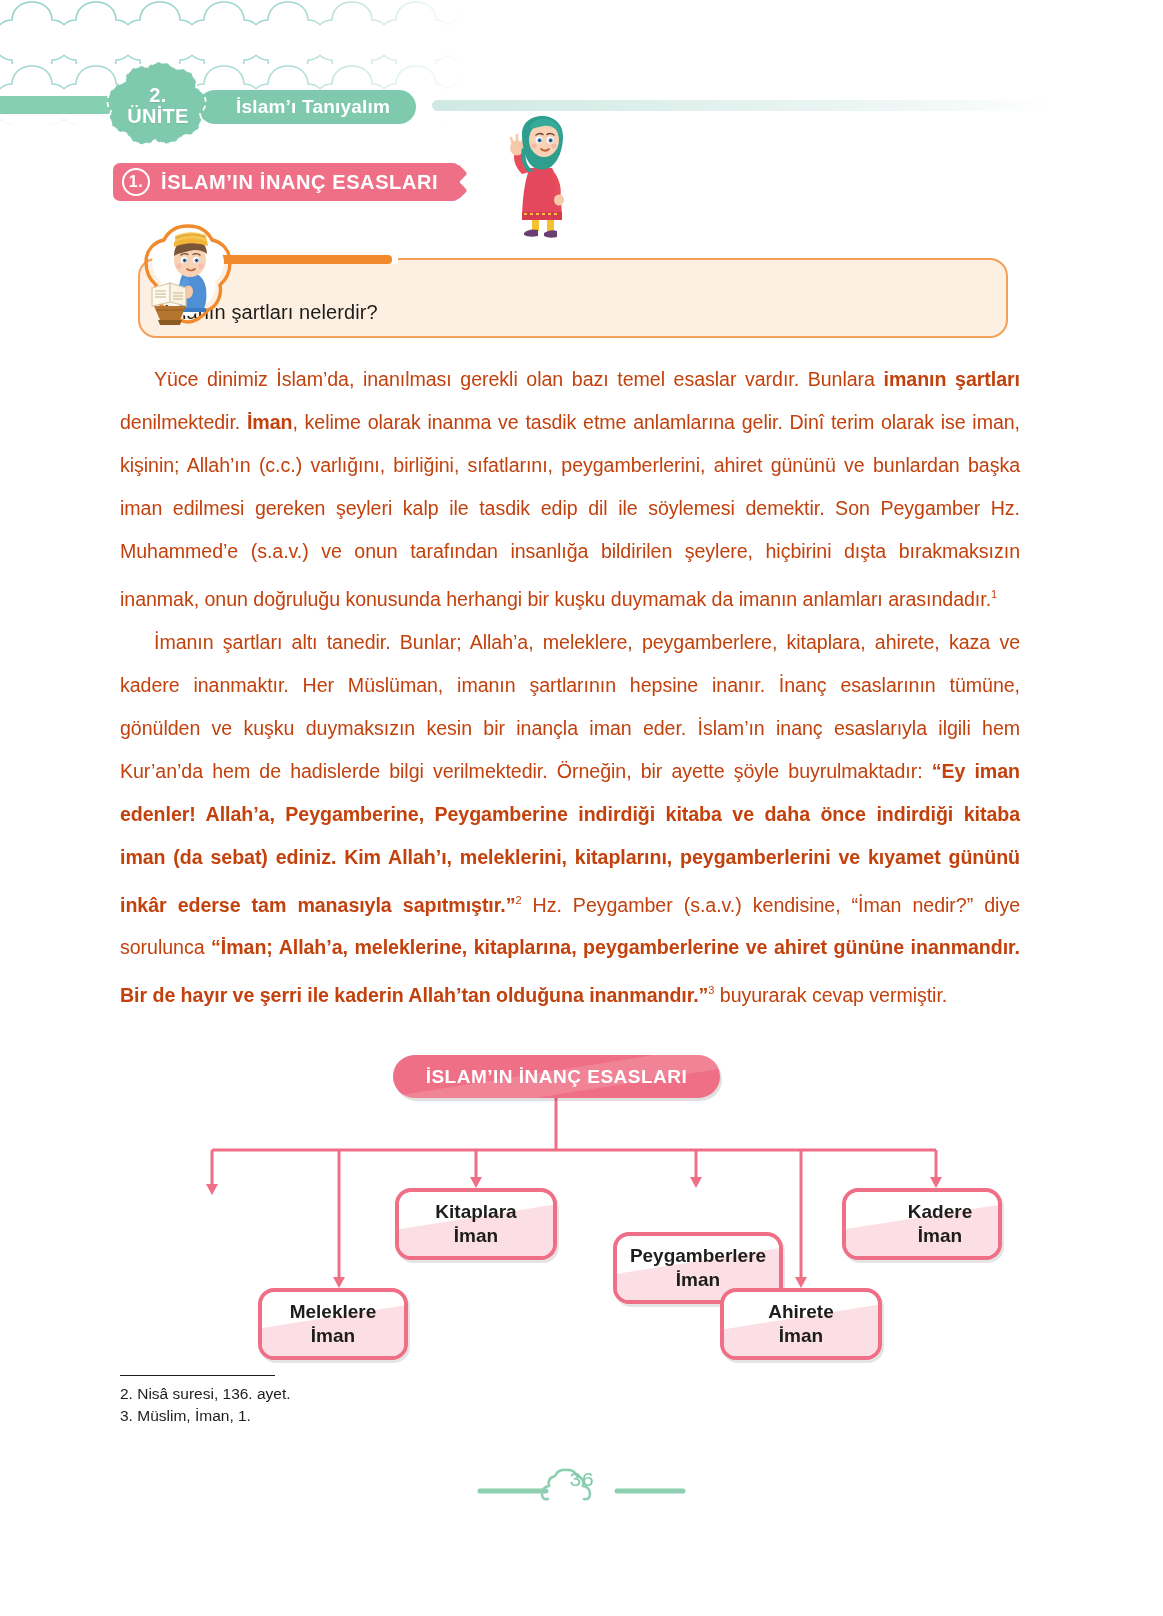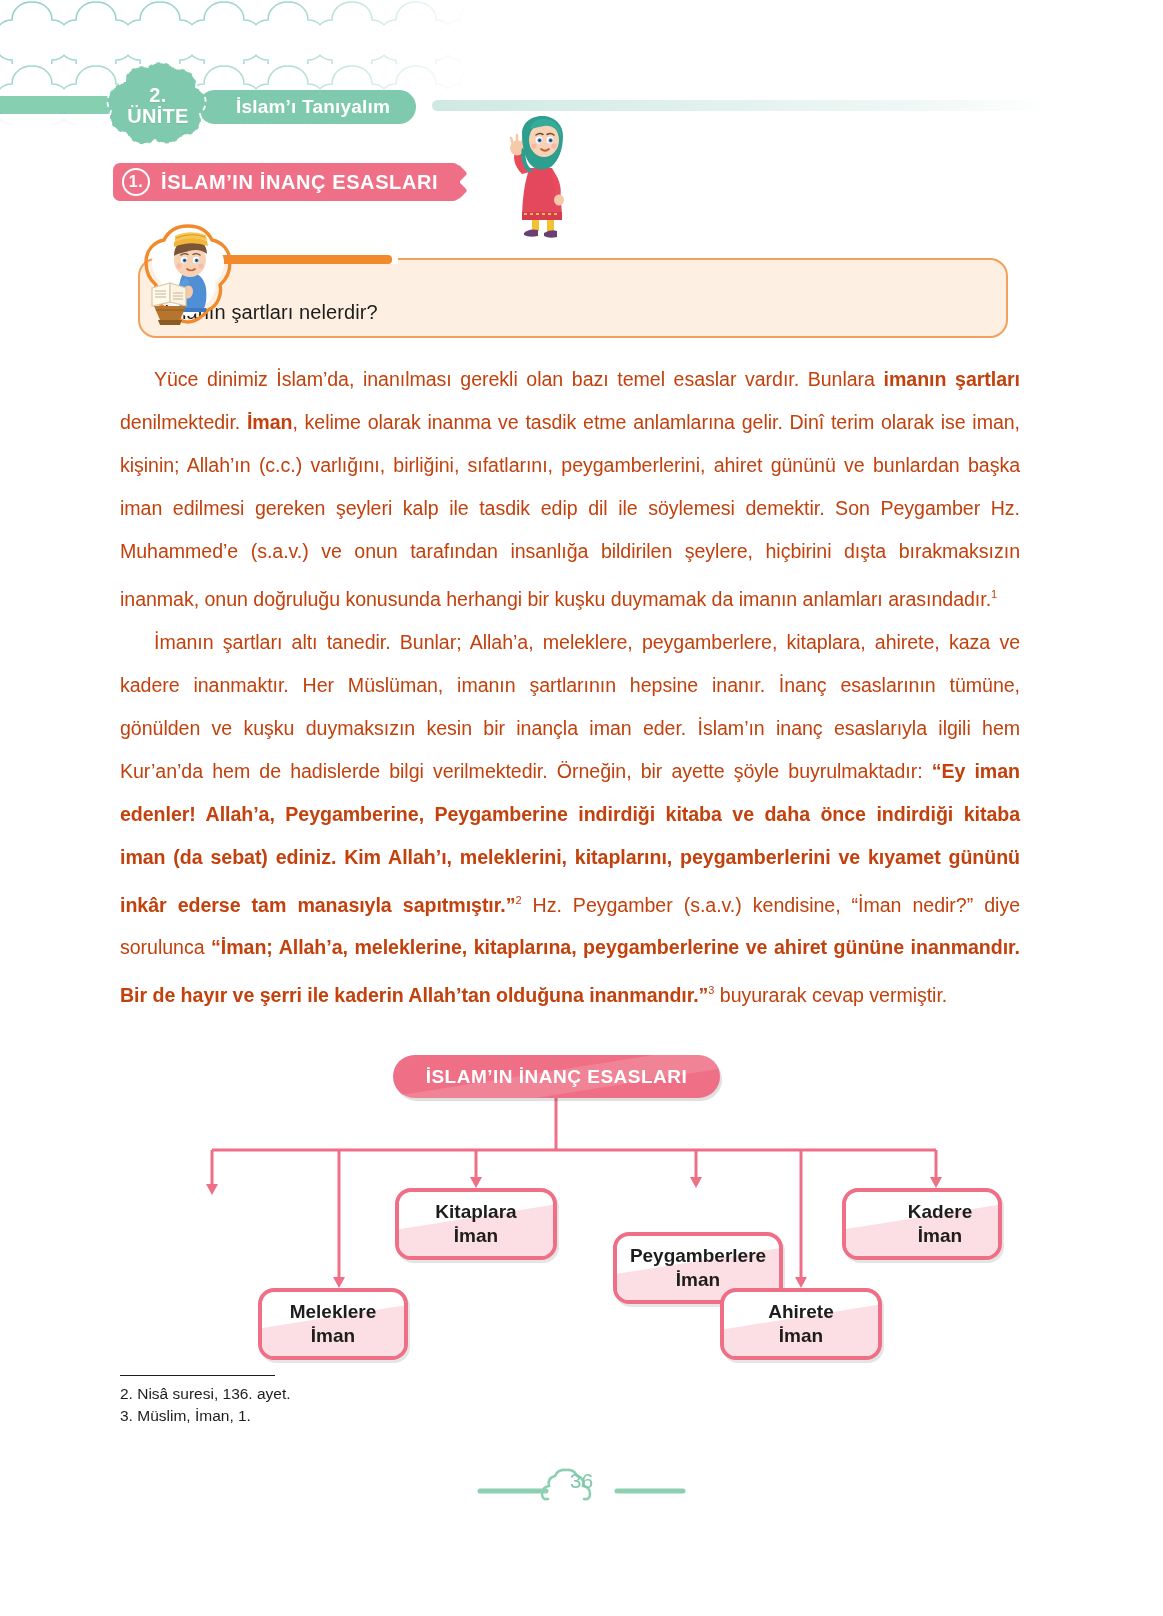--- a/index.html
+++ b/index.html
@@ -296,20 +296,21 @@
     line-height: 22px;
     color: #1d1d1b;
   }
 
   
   .page-footer {
     position: absolute;
     left: 0; top: 1455px;
     width: 1163px; height: 70px;
     z-index: 2;
+    font-family: Liberation Mono, monospace;
   }
   .page-num {
     position: absolute;
     left: 0; right: 0;
     top: 14px;
     text-align: center;
     color: #7fc8a9;
     font-size: 21px;
   }
 </style>

